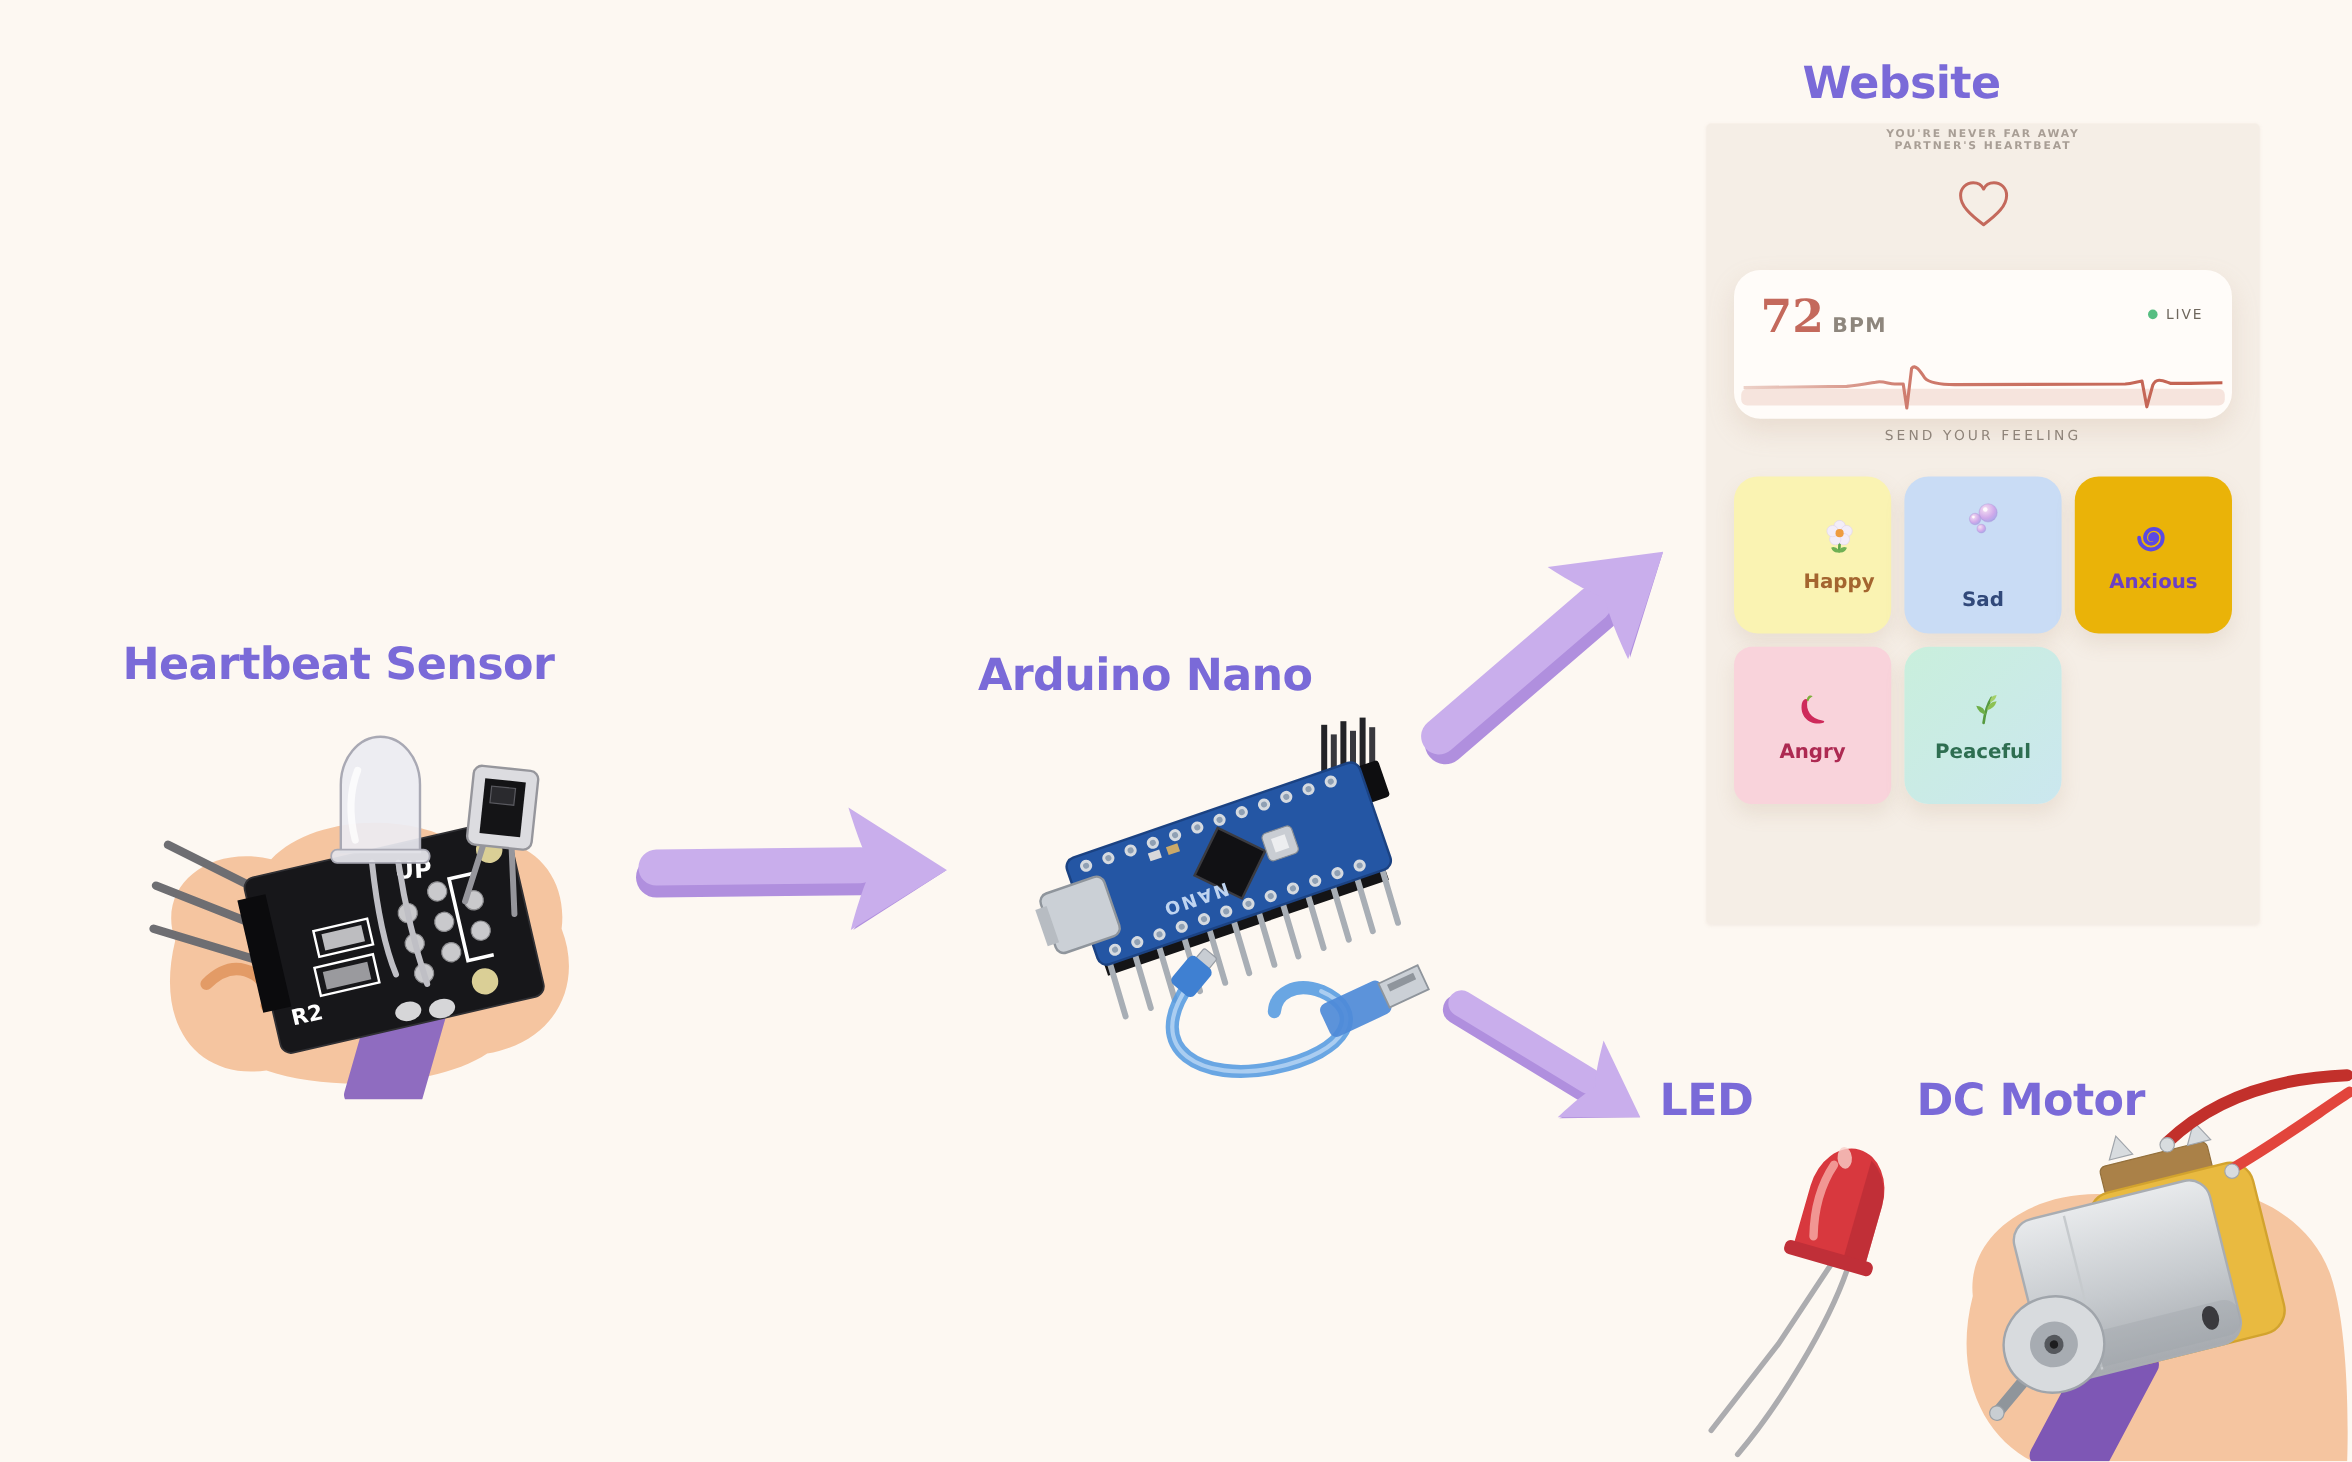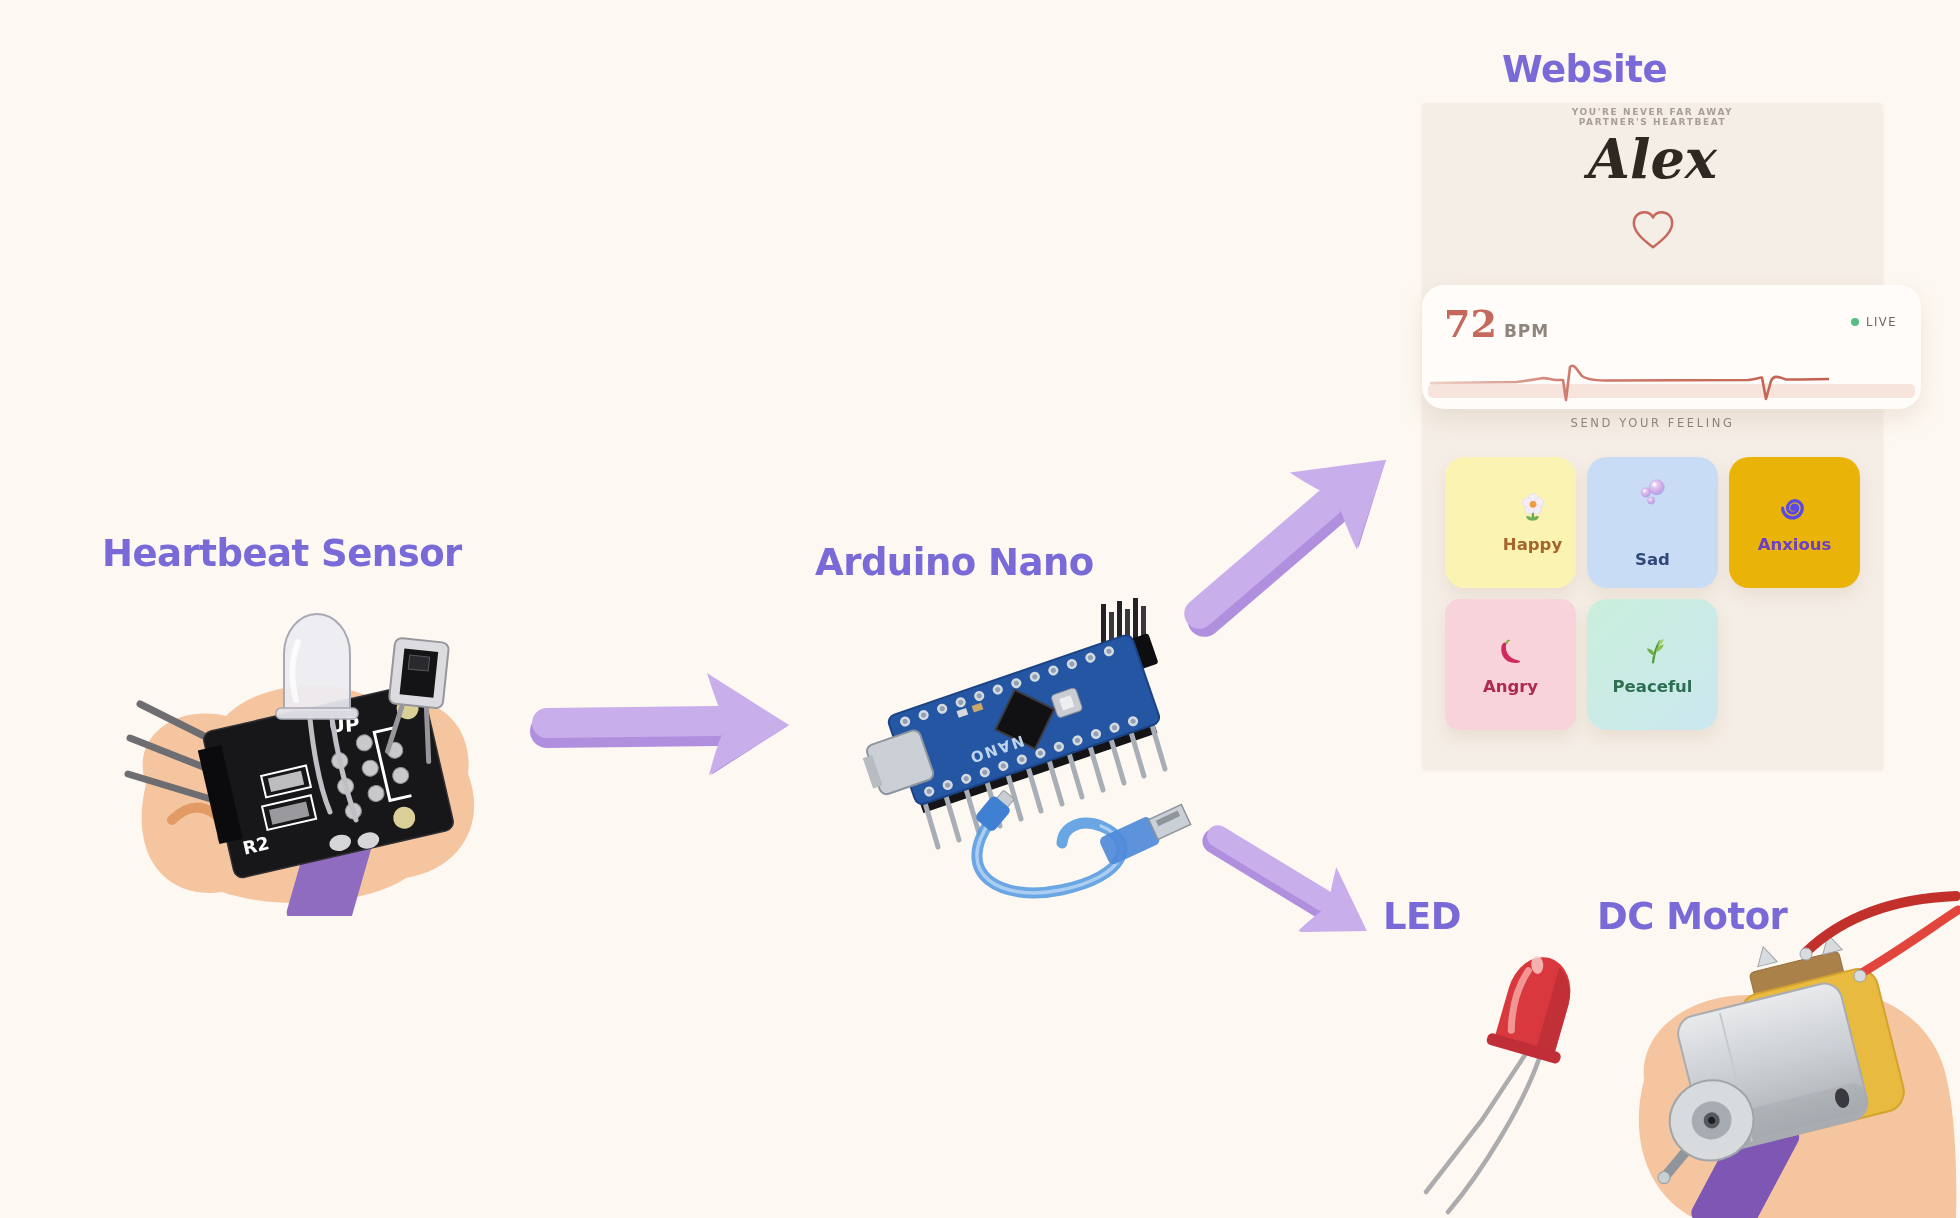--- a/index.html
+++ b/index.html
@@ -22,21 +22,21 @@
   .site{position:absolute;left:1422px;top:103px;width:461px;height:667px;background:#F5EEE6;
         border-radius:4px;text-align:center;box-shadow:0 1px 3px rgba(180,160,140,.12);}
   .brand{display:flex;justify-content:center;align-items:center;gap:7px;margin-top:11px;height:26px;}
   .brand-text{font-family:"DejaVu Serif","Liberation Serif",serif;font-weight:bold;font-size:25px;line-height:26px;}
   .brand-bear{color:#3A2E28;}
   .brand-hugs{color:#C0705F;}
   .tagline{margin-top:4px;font-size:9px;letter-spacing:1.6px;color:#A89E95;line-height:10px;font-weight:bold;}
   .partner-name{margin-top:4px;font-family:"DejaVu Serif","Liberation Serif",serif;font-style:italic;
         font-weight:600;font-size:54px;line-height:56px;color:#2E2722;}
   .heart-wrap{margin-top:21px;height:52px;}
-  .bpm-card{position:relative;margin:25px auto 0;width:499px;height:124px;background:#FFFCF9;
+  .bpm-card{position:relative;margin:25px auto 0;width:415px;height:124px;background:#FFFCF9;
         border-radius:22px;box-shadow:0 10px 22px rgba(190,160,130,.22);}
   .bpm-left{position:absolute;left:22px;top:16px;display:flex;align-items:baseline;gap:7px;}
   .bpm-value{font-family:"DejaVu Serif","Liberation Serif",serif;font-weight:bold;font-size:38px;color:#C4695C;}
   .bpm-unit{font-size:17px;color:#8E867D;letter-spacing:1px;font-weight:bold;}
   .live{position:absolute;right:24px;top:30px;display:flex;align-items:center;gap:7px;}
   .live-dot{width:8px;height:8px;border-radius:50%;background:#57BE82;}
   .live-label{font-size:11.5px;letter-spacing:1.5px;color:#6E675D;}
   .ecg-strip{position:absolute;left:6px;right:6px;bottom:11px;height:14px;background:#F6E4DD;border-radius:5px;}
   .ecg{position:absolute;left:8px;bottom:6px;}
   .send-label{margin-top:7px;font-size:11.5px;letter-spacing:2.6px;color:#8B8279;}
@@ -227,21 +227,20 @@
       <circle cx="208" cy="64" r="6" fill="#D8DCDF" stroke="#A0A5AB"></circle>
       <circle cx="262" cy="86" r="6" fill="#D8DCDF" stroke="#A0A5AB"></circle>
     </g>
   </svg>
 
   <div class="site">
     <div class="tagline">
       <div>YOU'RE NEVER FAR AWAY</div>
       <div>PARTNER'S HEARTBEAT</div>
     </div>
-    <div class="partner-name">Alex</div>
     <div class="heart-wrap">
       <svg width="46" height="44" viewBox="0 0 48 44">
         <path d="M24,40 C12,31 4,23.5 4,14.5 C4,8 9,3.5 15,3.5 C19,3.5 22.5,5.8 24,9 C25.5,5.8 29,3.5 33,3.5 C39,3.5 44,8 44,14.5 C44,23.5 36,31 24,40 Z" fill="none" stroke="#C4695C" stroke-width="2.6" stroke-linejoin="round"></path>
       </svg>
     </div>
     <div class="bpm-card">
       <div class="bpm-left">
         <span class="bpm-value">72</span>
         <span class="bpm-unit">BPM</span>
       </div>

